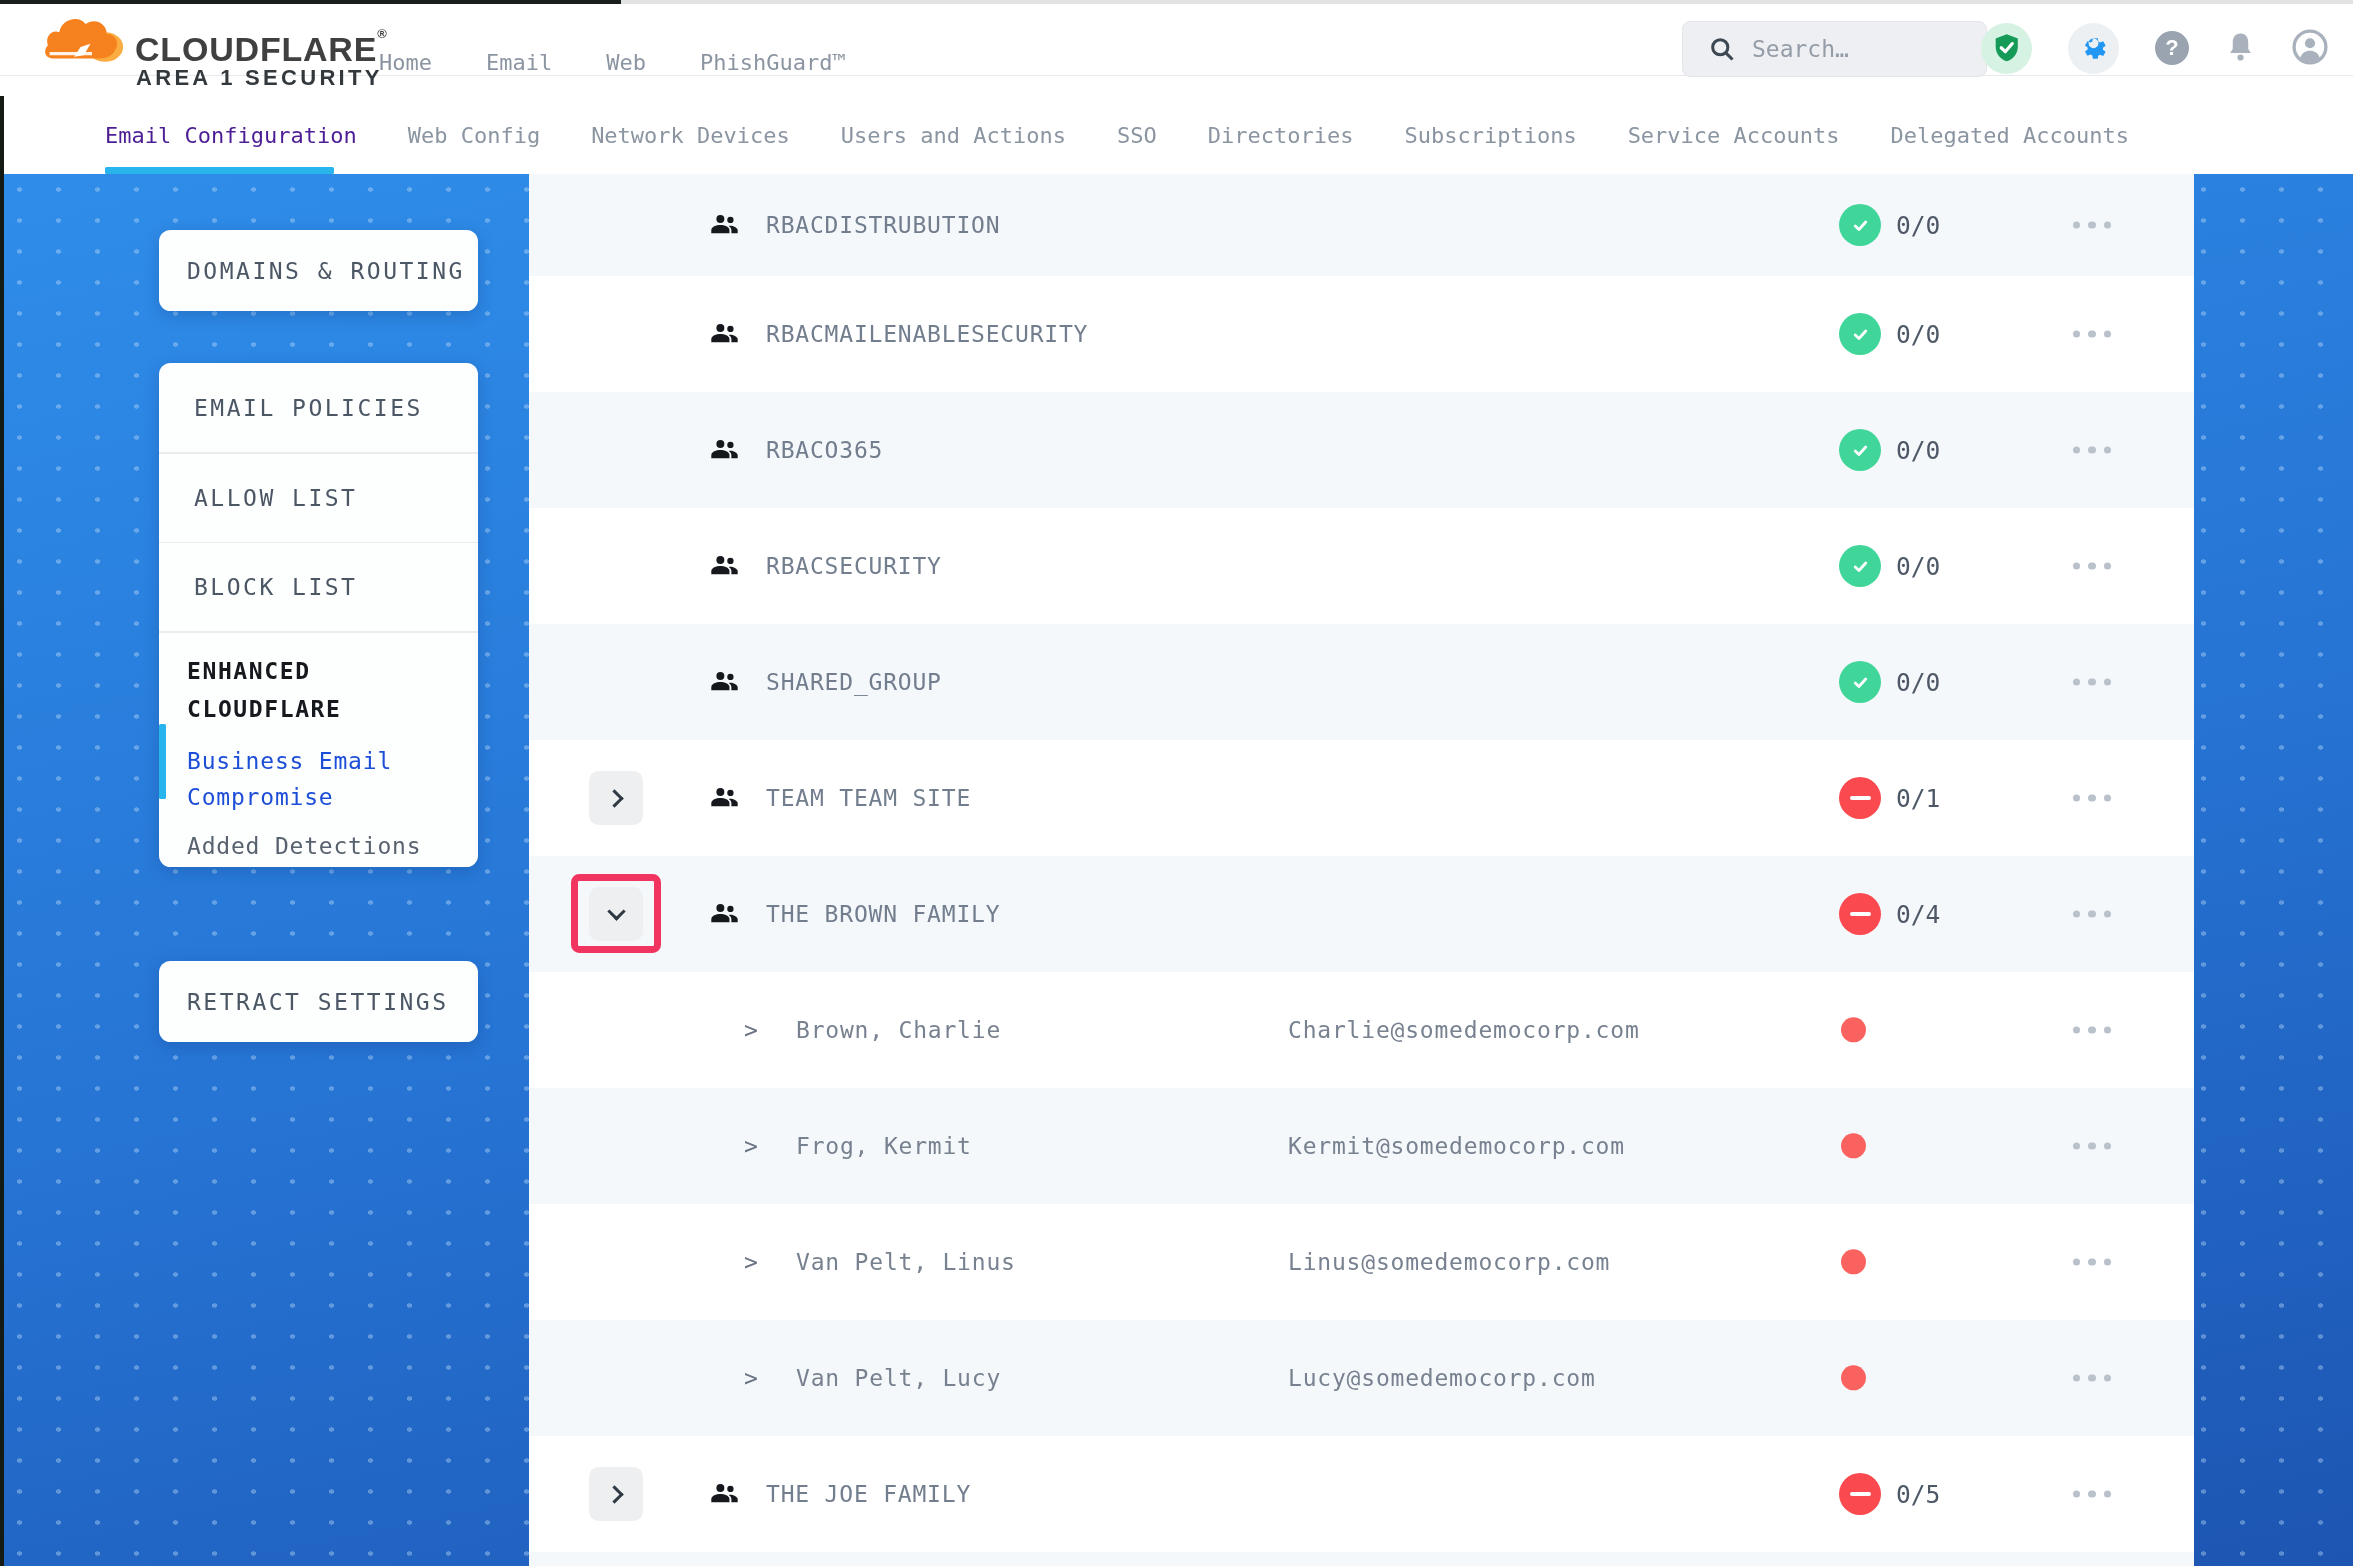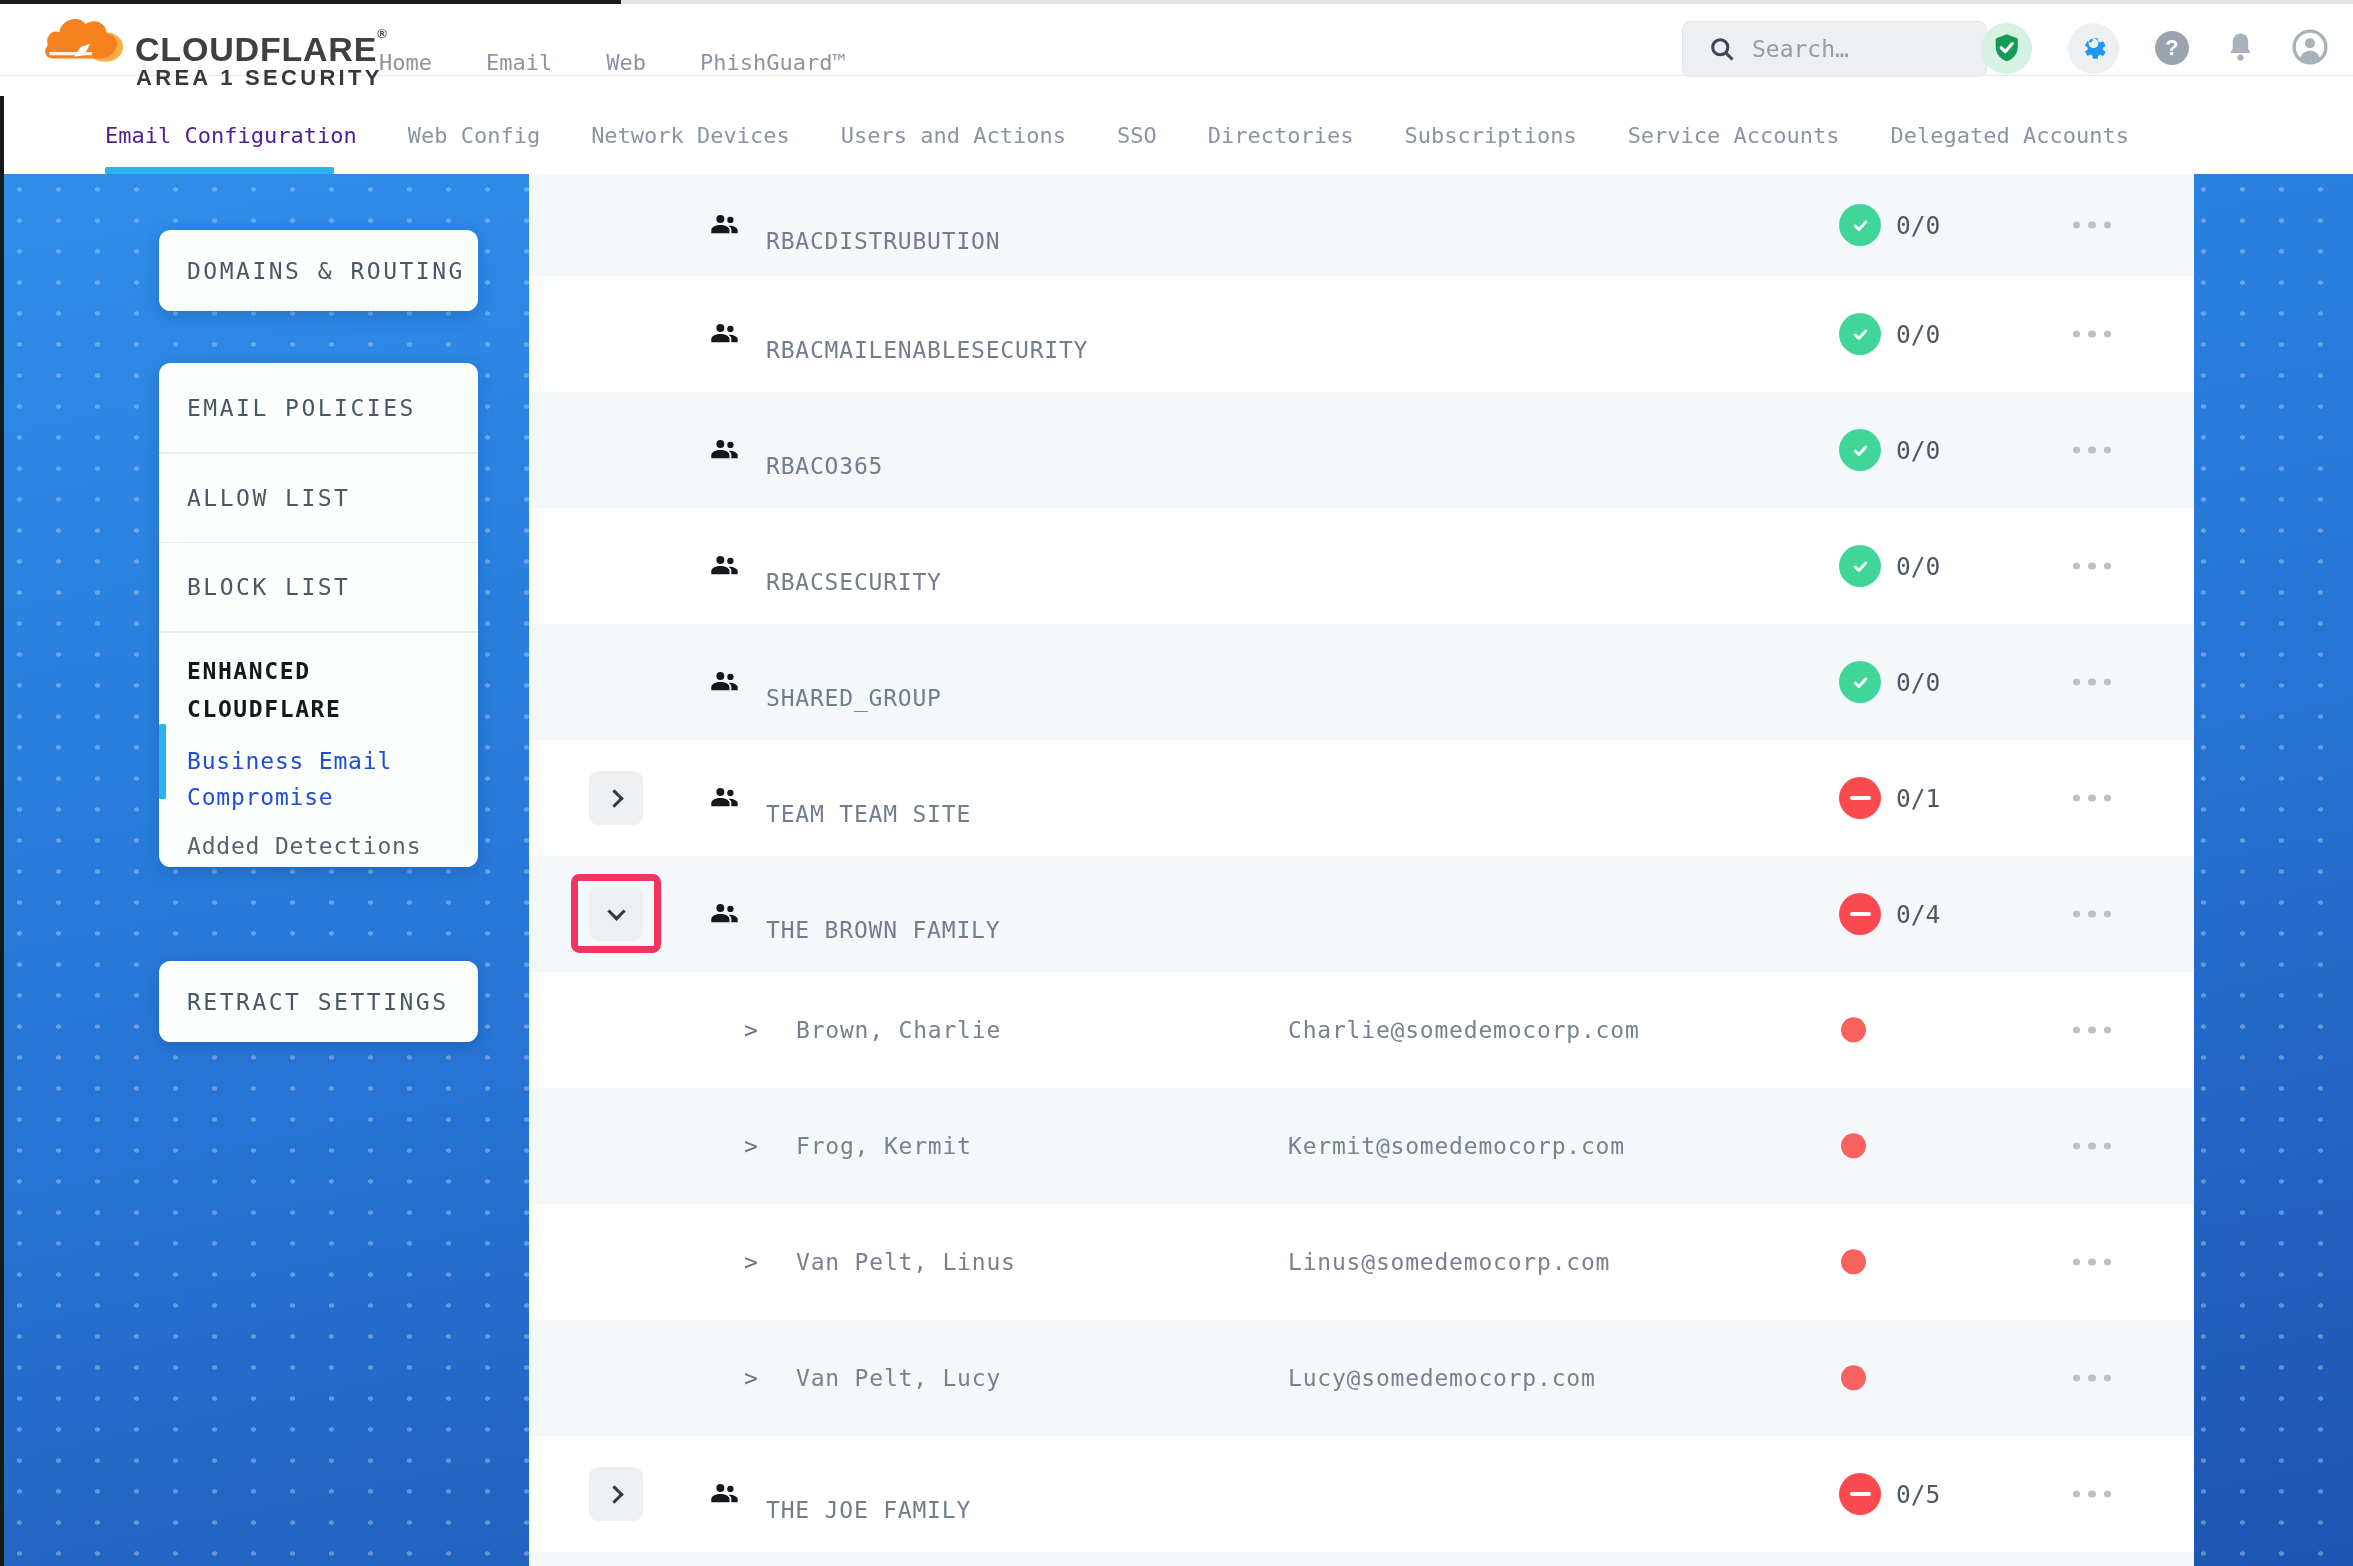--- a/index.html
+++ b/index.html
@@ -53,42 +53,42 @@
   .row.tint { background:#f5f8fb; }
   .vcenter { position:absolute; top:50%; transform:translateY(-50%); }
 
   .expander { left:60px; width:54px; height:54px; background:#edeff1; border:none; border-radius:9.8px; cursor:pointer; display:flex; align-items:center; justify-content:center; }
   .chev { width:13px; height:13px; border-top:3.3px solid #2f3943; border-right:3.3px solid #2f3943; }
   .chev.right { transform:rotate(45deg); margin-left:-3.3px; }
   .chev.down { transform:rotate(135deg); margin-top:-4.9px; }
   .highlight-box { position:absolute; left:42px; top:18px; width:90px; height:79px; border:7.4px solid #f23560; border-radius:8.2px; pointer-events:none; z-index:5; }
 
   .group-icon { left:179px; }
-  .group-name { left:237px; font-size:23px; letter-spacing:0.8px; color:#727e8e; white-space:nowrap;margin-top:16px; }
+  .group-name { left:237px; font-size:23px; letter-spacing:0.8px; color:#727e8e; white-space:nowrap; }
   .member-chev { left:215px; font-size:23px; color:#6a7584; }
   .member-name { left:267px; font-size:23px; letter-spacing:0.8px; color:#77818f; white-space:nowrap; }
   .member-email { left:744px; font-size:23px; letter-spacing:0.8px; color:#77818f; white-space:nowrap;margin-left:15px; }
 
   .badge-ok, .badge-blocked { left:1310px; width:42px; height:42px; border-radius:50%; display:flex; align-items:center; justify-content:center; }
   .badge-ok { background:#40d69a; }
   .badge-blocked { background:#fb4950; }
   .minus-bar { width:21px; height:4.9px; border-radius:2.5px; background:#fff; }
   .status-dot { left:1312px; width:25.4px; height:25.4px; border-radius:50%; background:#f9625e; }
   .count { left:1367px; font-size:24.6px; color:#4d5766; }
   .row-actions { left:1530px; width:66px; height:33px; border:none; background:transparent; display:flex; align-items:center; justify-content:center; gap:8.2px; cursor:pointer; }
   .dot3 { width:7.4px; height:7.4px; border-radius:50%; background:#b9c1ca; }
 
   
   .sidebar { position:absolute; left:159px; top:0; width:319px; }
   .card { position:absolute; left:0; width:319px; background:#fdfefe; border-radius:11.5px; box-shadow:0 4.9px 14.8px rgba(15,54,118,0.25); }
   .card1 { top:56px; height:81px; display:flex; align-items:center; }
   .card3 { top:787px; height:81px; display:flex; align-items:center; }
   .card-header { font-size:23px; letter-spacing:2.5px; color:#4b5765; padding-left:28px; white-space:nowrap; }
   .card2 { top:189px; height:504px; }
-  .c2-item { height:88px; display:flex; align-items:center; font-size:23px; letter-spacing:2.5px; color:#4b5765; padding-left:28px; }
+  .c2-item { height:88px; display:flex; align-items:center; font-size:23px; letter-spacing:2.5px; color:#4b5765; padding-left:28px;margin-left:7px; }
   .c2-item.h1 { height:89px; }
   .c2-divider { height:1.6px; background:#e8ecef; margin:0; }
   .c2-enh { padding:19.7px 0 0 28px; font-size:23px; font-weight:bold; letter-spacing:1.6px; color:#15191e; line-height:38px; }
   .c2-bec { position:relative; padding:14.8px 0 0 28px; font-size:23px; letter-spacing:0.8px; color:#1d4ed8; line-height:36px; cursor:pointer; }
   .bec-bar { position:absolute; left:0; top:361px; width:6.6px; height:75px; background:#28b4ec; border-radius:1.6px; }
   .c2-added { padding:18px 0 0 28px; font-size:23px; letter-spacing:0.8px; color:#58626f; cursor:pointer; }
 </style>
 </head>
 <body>
 

